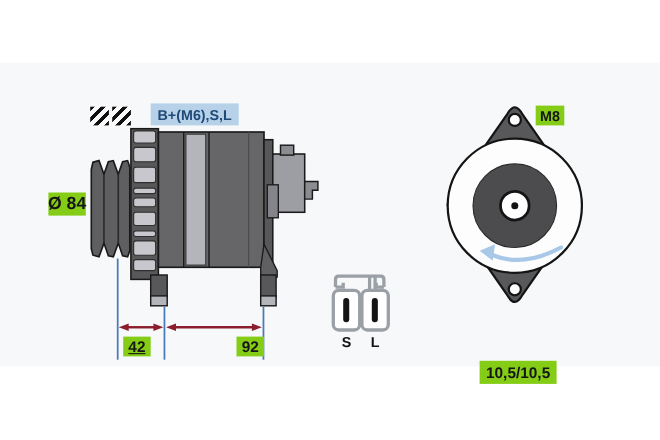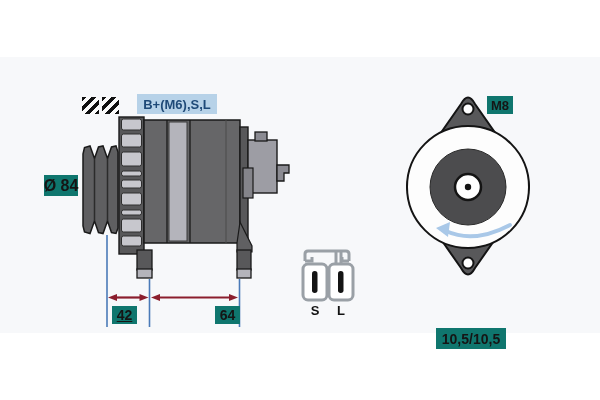--- a/index.html
+++ b/index.html
@@ -6,21 +6,21 @@
   .canvas{
     position:relative;width:600px;height:400px;background:#ffffff;overflow:hidden;
     font-family:"Liberation Sans","DejaVu Sans",sans-serif;
   }
   .band{position:absolute;left:0;top:57px;width:600px;height:276px;background:#f7f8fa;}
   svg{position:absolute;left:0;top:0;}
   .lbl{
     position:absolute;display:flex;align-items:center;justify-content:center;
     font-weight:bold;color:#151515;white-space:nowrap;z-index:3;text-align:center;
   }
-  .lbl-yellow{background:#0f766e;}
+  .lbl-yellow{background:#84cc16;}
   .lbl-blue{background:#b7d2e8;color:#1f4a78;}
   .lbl-plain{background:transparent;color:#111;}
   .hatch{position:absolute;left:82px;top:97px;display:flex;gap:3px;z-index:3;}
   .hatch span{
     width:17px;height:17px;
     background:repeating-linear-gradient(135deg,#101010 0 3.2px,#fafafa 3.2px 7px);
   }
 </style>
 </head>
 <body>
@@ -122,21 +122,21 @@
       </g>
     </g>
   </svg>
 
   <div class="lbl lbl-blue" style="left:137px;top:94px;width:80px;height:20px;font-size:13px;">B+(M6),S,L</div>
 
   <div class="lbl lbl-yellow" style="left:44px;top:175px;width:34px;height:21px;font-size:16px;">Ø 84</div>
 
   <div class="lbl lbl-yellow" style="left:112px;top:306px;width:25px;height:18px;font-size:14px;text-decoration:underline;">42</div>
 
-  <div class="lbl lbl-yellow" style="left:215px;top:306px;width:25px;height:18px;font-size:14px;">64</div>
+  <div class="lbl lbl-yellow" style="left:215px;top:306px;width:25px;height:18px;font-size:14px;">92</div>
 
   <div class="lbl lbl-plain" style="left:308px;top:302px;width:14px;height:16px;font-size:13px;">S</div>
 
   <div class="lbl lbl-plain" style="left:334px;top:302px;width:14px;height:16px;font-size:13px;">L</div>
 
   <div class="lbl lbl-yellow" style="left:487px;top:96px;width:26px;height:18px;font-size:13px;">M8</div>
 
   <div class="lbl lbl-yellow" style="left:436px;top:280px;width:70px;height:21px;font-size:14px;margin-top:48px;">10,5/10,5</div>
 
 </div>

